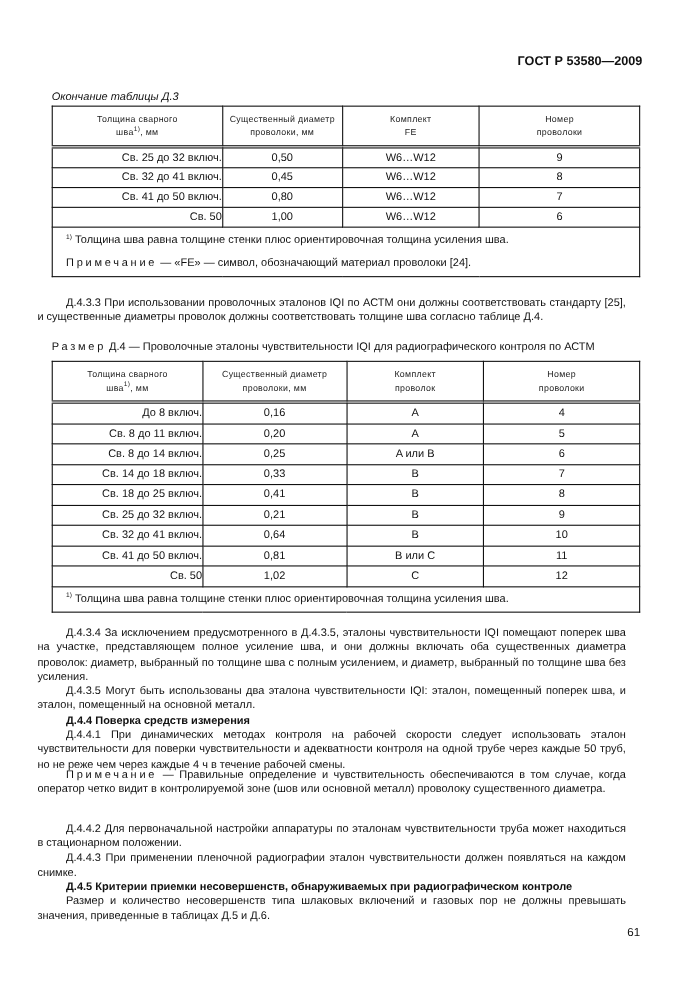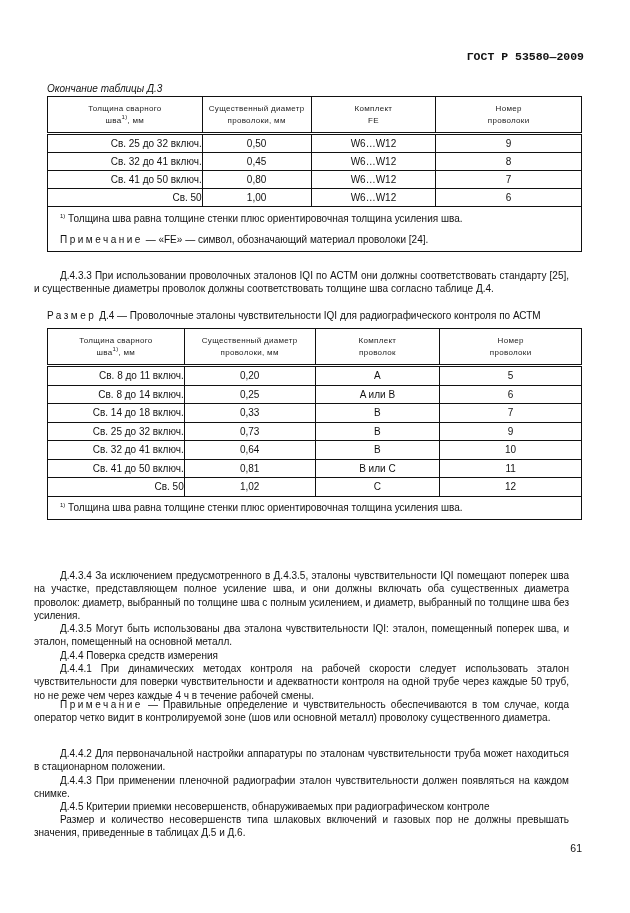--- a/index.html
+++ b/index.html
@@ -1,34 +1,34 @@
 <!DOCTYPE html>
 <html><head>
 <meta charset="utf-8">
 <style>
   html, body { margin: 0; padding: 0; background: #ffffff; }
   body { width: 630px; height: 913px; position: relative; font-family: "Liberation Sans", sans-serif; color: #111; overflow: hidden; }
-  .header { position: absolute; top: 50px; right: 46px; font-weight: bold; font-size: 11.5px; font-family: Liberation Mono, monospace; }
+  .header { position: absolute; top: 50px; right: 46px; font-weight: bold; font-size: 11.5px; }
   .caption-italic { position: absolute; left: 47px; top: 83px; font-style: italic; font-size: 10px; }
   table { border-collapse: collapse; position: absolute; font-size: 10px; }
   td, th { border: 1px solid #111; padding: 0; text-align: center; vertical-align: middle; font-weight: normal; }
   th { font-size: 8px; letter-spacing: 0.3px; line-height: 12px; height: 35px; color: #222; }
   thead tr { border-bottom: 3px double #111; }
   td.left { text-align: right; padding-left: 12px; }
   td.note { text-align: left; padding-left: 12px; }
   sup { font-size: 6px; vertical-align: 4px; line-height: 0; }
   #t3 { left: 47px; top: 96px; width: 535px; }
   #t3 tbody td { height: 17px; }
   #t3 .note-row td { height: 44px; line-height: 21px; }
   #t4 { left: 47px; top: 328px; width: 535px; }
   #t4 tbody td { height: 17.5px; }
   #t4 .note-row td { height: 22px; }
   .para { position: absolute; left: 34px; width: 535px; font-size: 10px; line-height: 13.3px; text-align: justify; }
   .indent { text-indent: 26px; }
-  .bold { font-weight: normal; }
+  .bold { font-weight: bold; }
   .spaced { letter-spacing: 2.5px; }
   .table-title { position: absolute; left: 47px; top: 310px; font-size: 10px; }
   .page-num { position: absolute; right: 48px; top: 842px; font-size: 10.5px; }
 </style>
 </head>
 <body>
 
 <div class="header">ГОСТ Р 53580—2009</div>
 
 <div class="caption-italic">Окончание таблицы Д.3</div>
@@ -96,40 +96,52 @@
   <thead>
     <tr>
       <th><span>Толщина сварного</span><br><span>шва</span><sup>1)</sup><span>, мм</span></th>
       <th><span>Существенный диаметр</span><br><span>проволоки, мм</span></th>
       <th><span>Комплект</span><br><span>проволок</span></th>
       <th><span>Номер</span><br><span>проволоки</span></th>
     </tr>
   </thead>
   <tbody>
     <tr>
+        <td class="left">До 8 включ.</td>
+        <td>0,16</td>
+        <td>A</td>
+        <td>4</td>
+      </tr>
+    <tr>
         <td class="left">Св. 8 до 11 включ.</td>
         <td>0,20</td>
         <td>A</td>
         <td>5</td>
       </tr>
     <tr>
         <td class="left">Св. 8 до 14 включ.</td>
         <td>0,25</td>
         <td>A или B</td>
         <td>6</td>
       </tr>
     <tr>
         <td class="left">Св. 14 до 18 включ.</td>
         <td>0,33</td>
         <td>B</td>
         <td>7</td>
       </tr>
     <tr>
+        <td class="left">Св. 18 до 25 включ.</td>
+        <td>0,41</td>
+        <td>B</td>
+        <td>8</td>
+      </tr>
+    <tr>
         <td class="left">Св. 25 до 32 включ.</td>
-        <td>0,73</td>
+        <td>0,21</td>
         <td>B</td>
         <td>9</td>
       </tr>
     <tr>
         <td class="left">Св. 32 до 41 включ.</td>
         <td>0,64</td>
         <td>B</td>
         <td>10</td>
       </tr>
     <tr>

